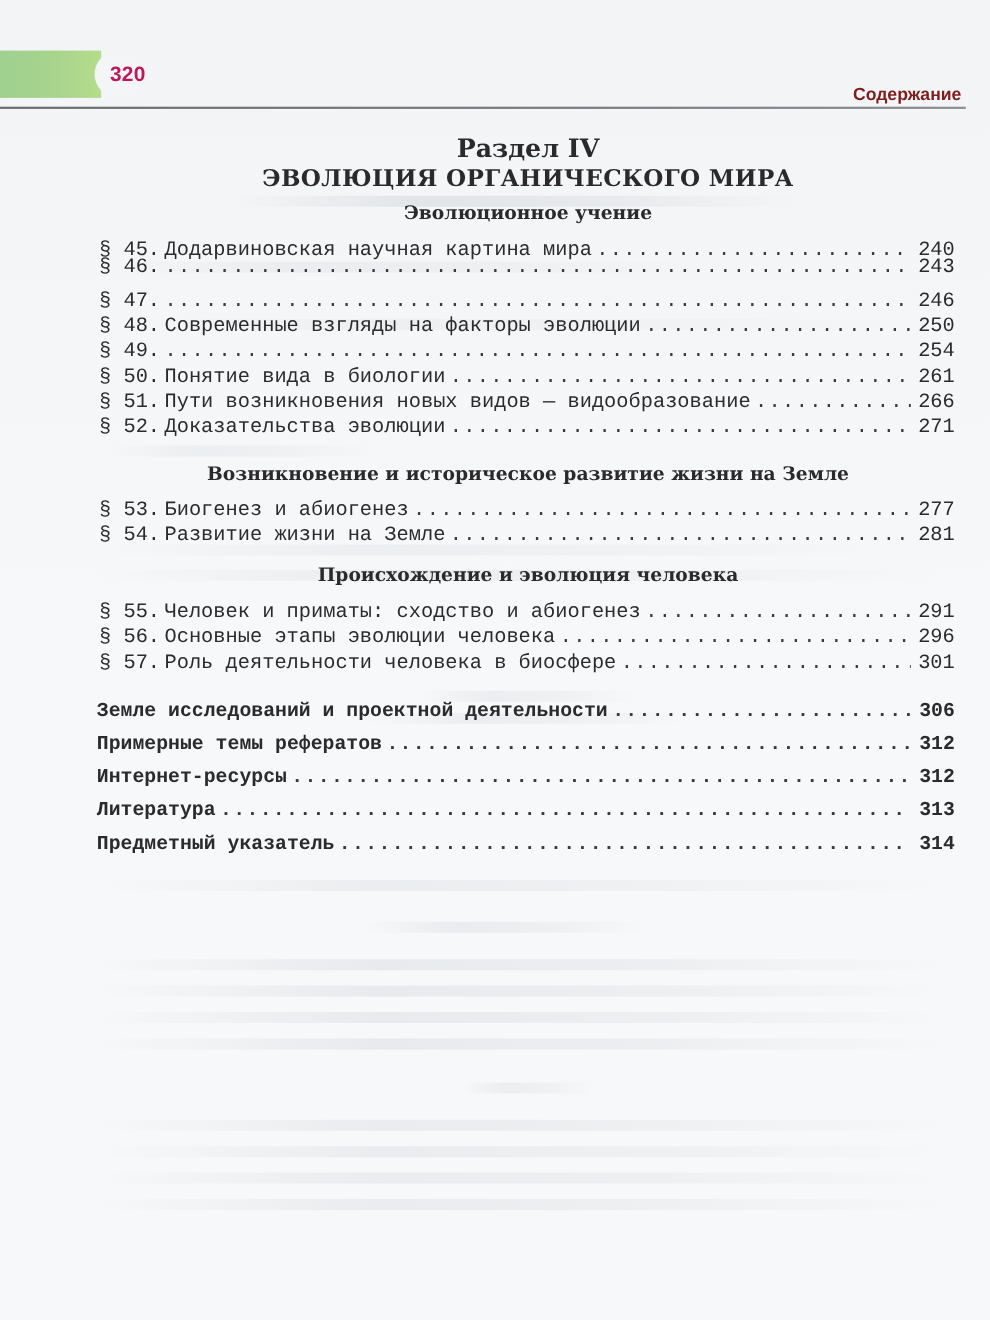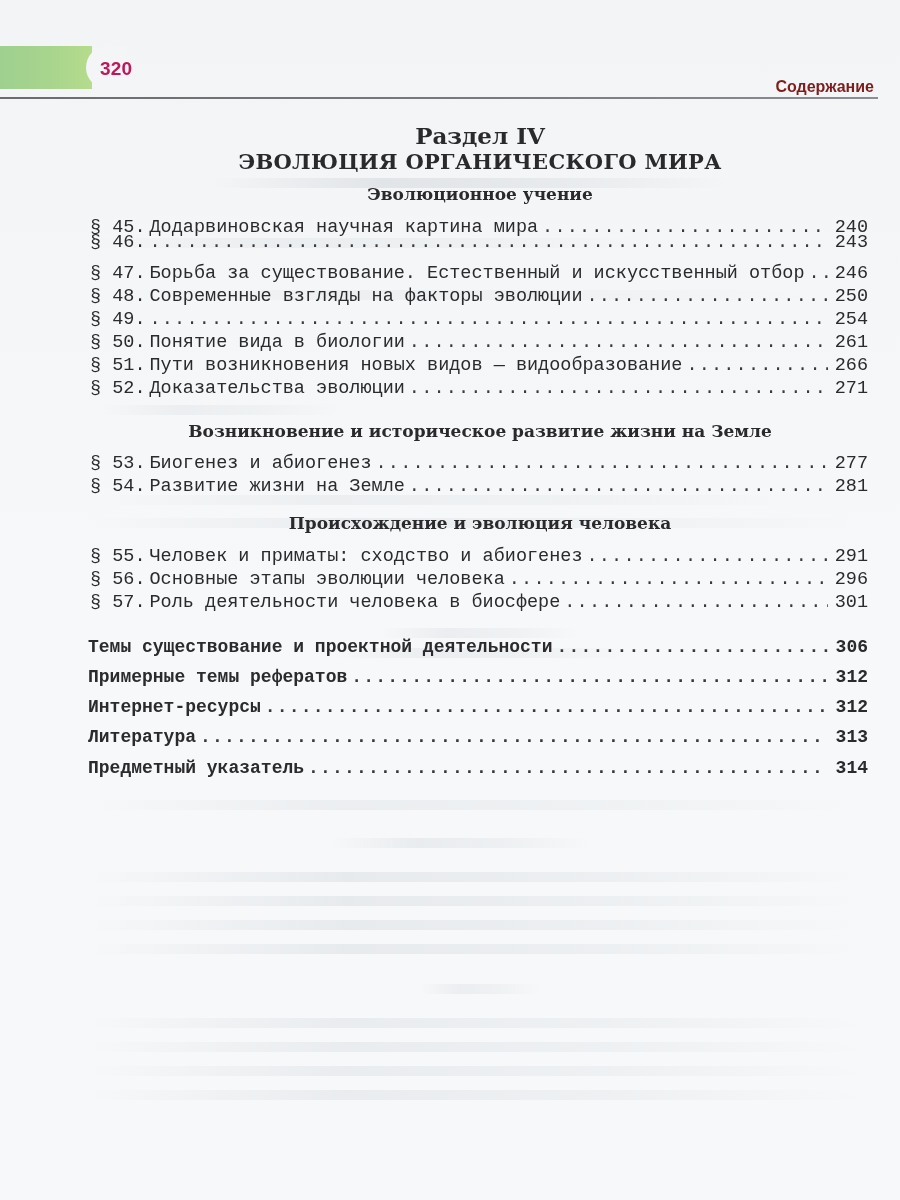--- a/index.html
+++ b/index.html
@@ -163,21 +163,20 @@
   <span class="dots"></span>
   <span class="page">240</span>
 </div>
 <div class="toc-row" style="top:232px;">
   <span class="num">§ 46.</span>
   <span class="dots"></span>
   <span class="page">243</span>
 </div>
 <div class="toc-row" style="top:263px;">
   <span class="num">§ 47.</span>
-  <span class="title">Борьба за существование. Естественный и искусственный отбор</span>
   <span class="dots"></span>
   <span class="page">246</span>
 </div>
 <div class="toc-row" style="top:286px;">
   <span class="num">§ 48.</span>
   <span class="title">Современные взгляды на факторы эволюции</span>
   <span class="dots"></span>
   <span class="page">250</span>
 </div>
 <div class="toc-row" style="top:309px;">
@@ -234,21 +233,21 @@
   <span class="page">296</span>
 </div>
 <div class="toc-row" style="top:592px;">
   <span class="num">§ 57.</span>
   <span class="title">Роль деятельности человека в биосфере</span>
   <span class="dots"></span>
   <span class="page">301</span>
 </div>
 
 <div class="toc-row bold" style="top:637px;">
-  <span class="title">Темы существование и проектной деятельности</span>
+  <span class="title">Земле исследований и проектной деятельности</span>
   <span class="dots"></span>
   <span class="page">306</span>
 </div>
 <div class="toc-row bold" style="top:667px;">
   <span class="title">Примерные темы рефератов</span>
   <span class="dots"></span>
   <span class="page">312</span>
 </div>
 <div class="toc-row bold" style="top:697px;">
   <span class="title">Интернет-ресурсы</span>

